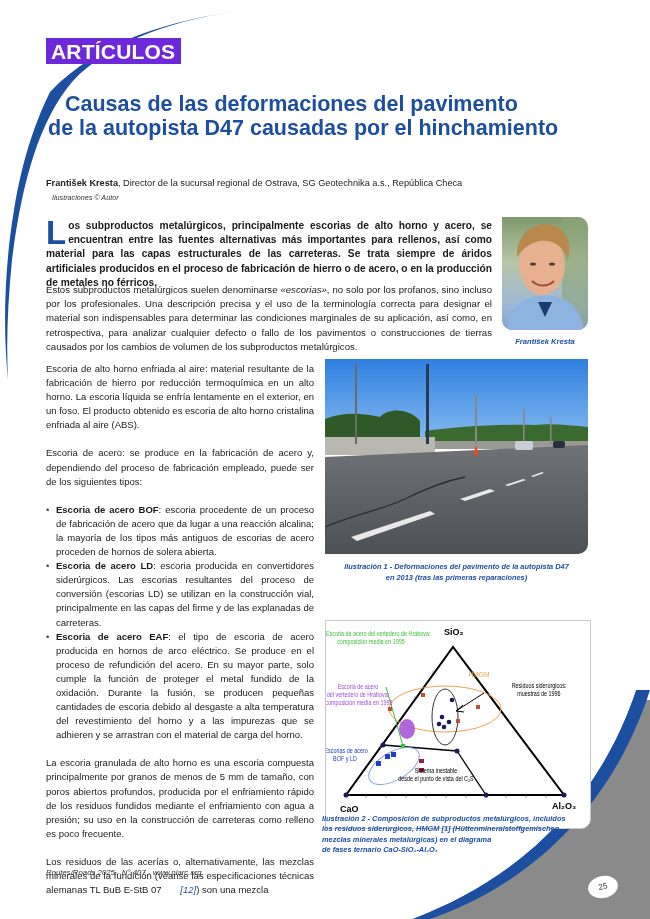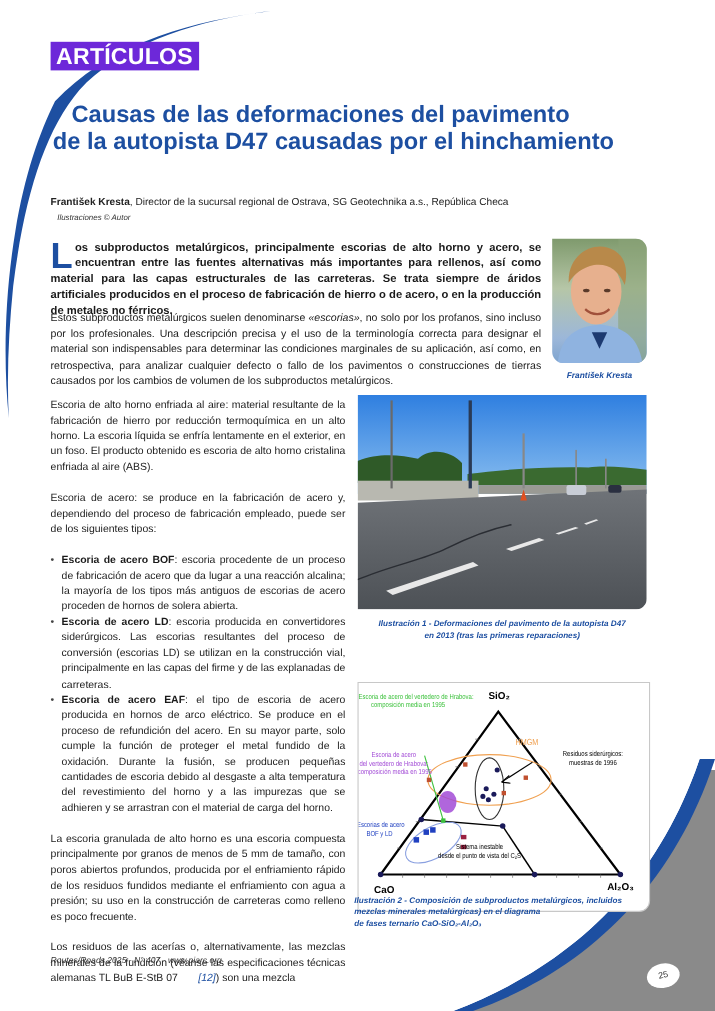--- a/index.html
+++ b/index.html
@@ -217,18 +217,19 @@
       <div></div>
     </div>
   <div class="lbl" style="left:60px;top:146px;width:100px;color:#000">
       <div>Sistema inestable</div>
       <div>desde el punto de vista del C₂S</div>
     </div>
 </div>
 
 <div class="diag-caption">
   <div>Ilustración 2 - Composición de subproductos metalúrgicos, incluidos</div>
+  <div>los residuos siderúrgicos, HMGM [1] (Hüttenmineralstoffgemischen,</div>
   <div>mezclas minerales metalúrgicas) en el diagrama</div>
   <div>de fases ternario CaO-SiO₂-Al₂O₃</div>
 </div>
 
 <div class="footer-left">Routes/Roads 2025 - N° 407 - www.piarc.org</div>
 <div class="page-num">25</div>
 
 </body></html>

